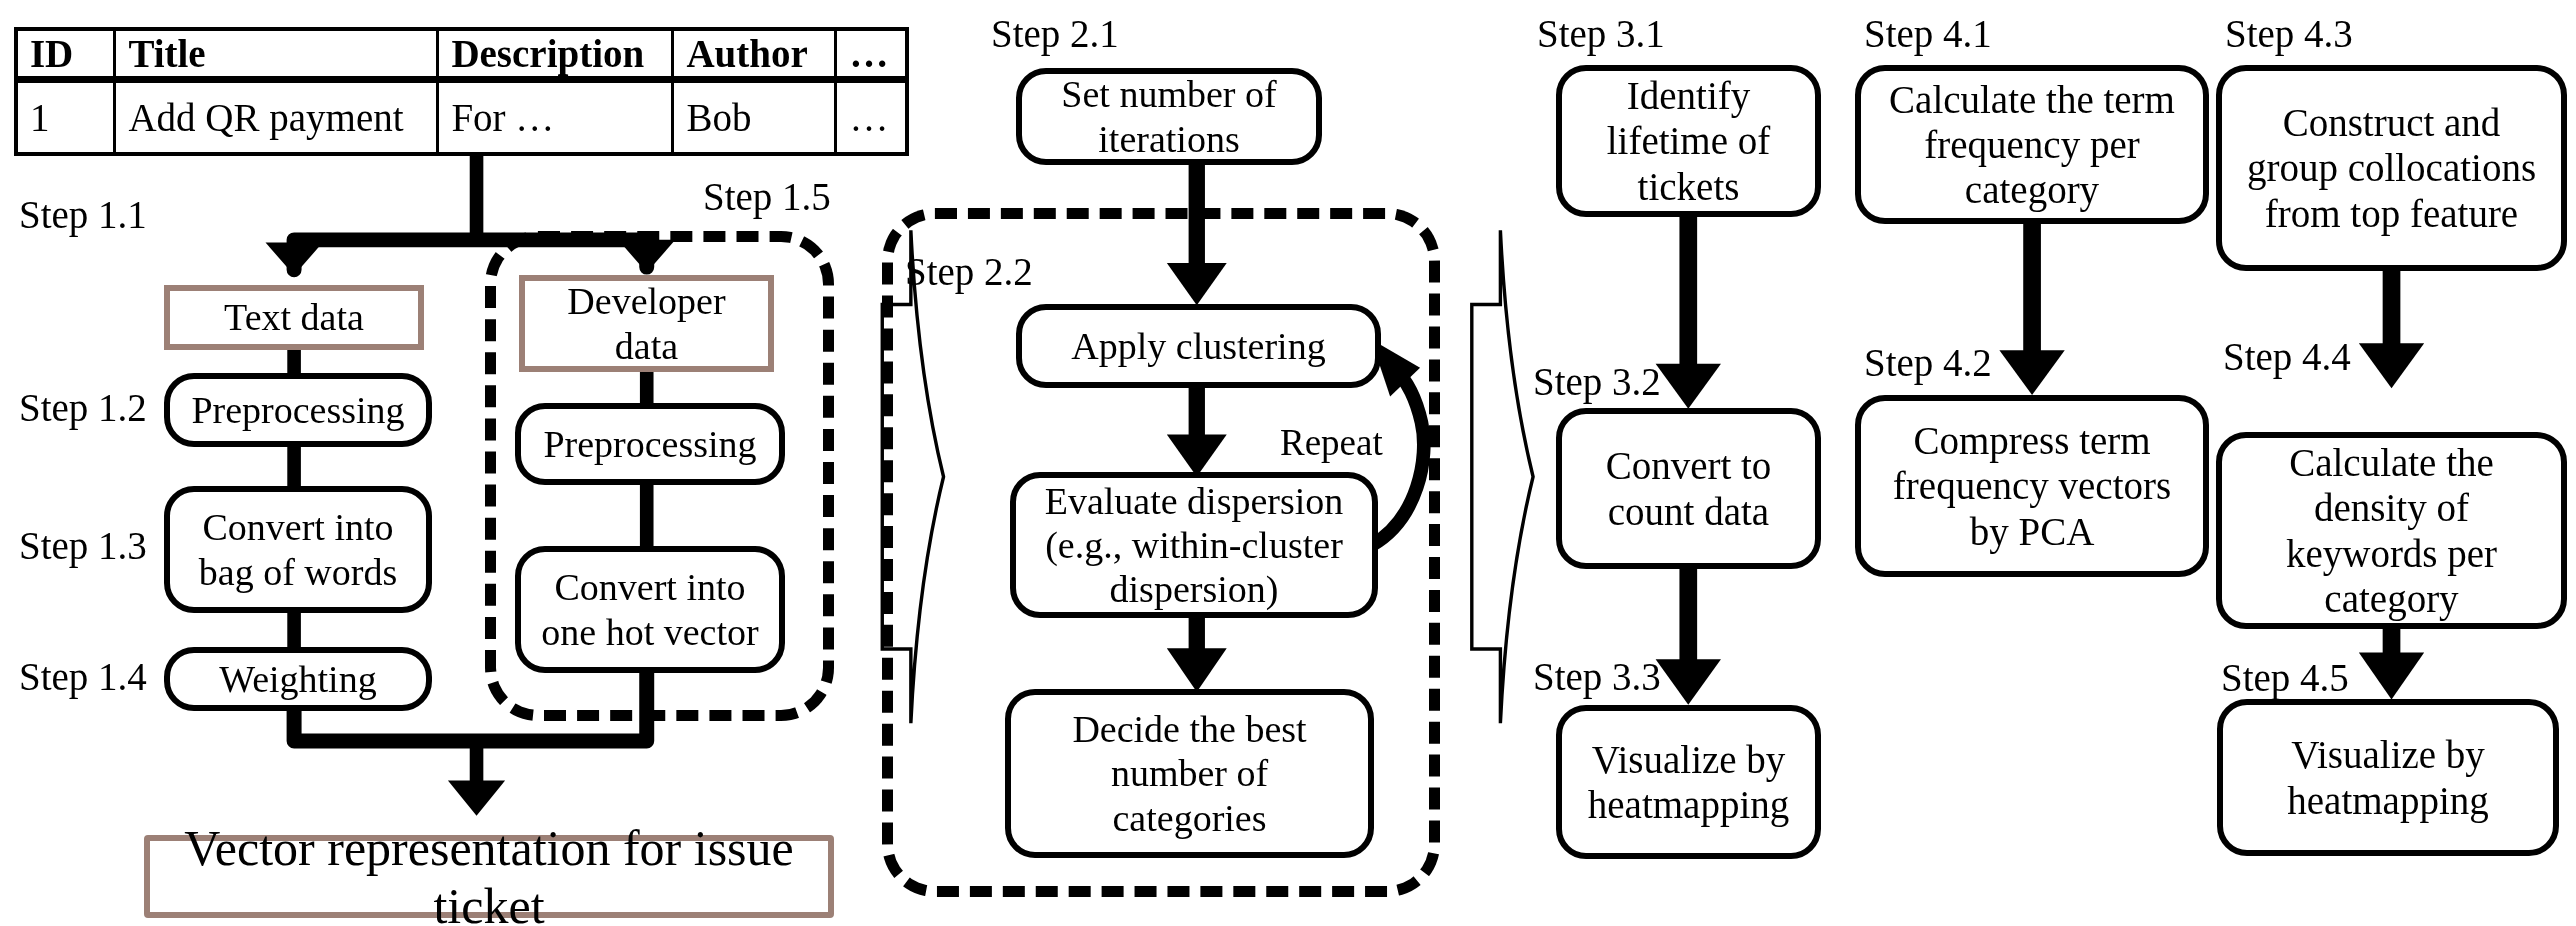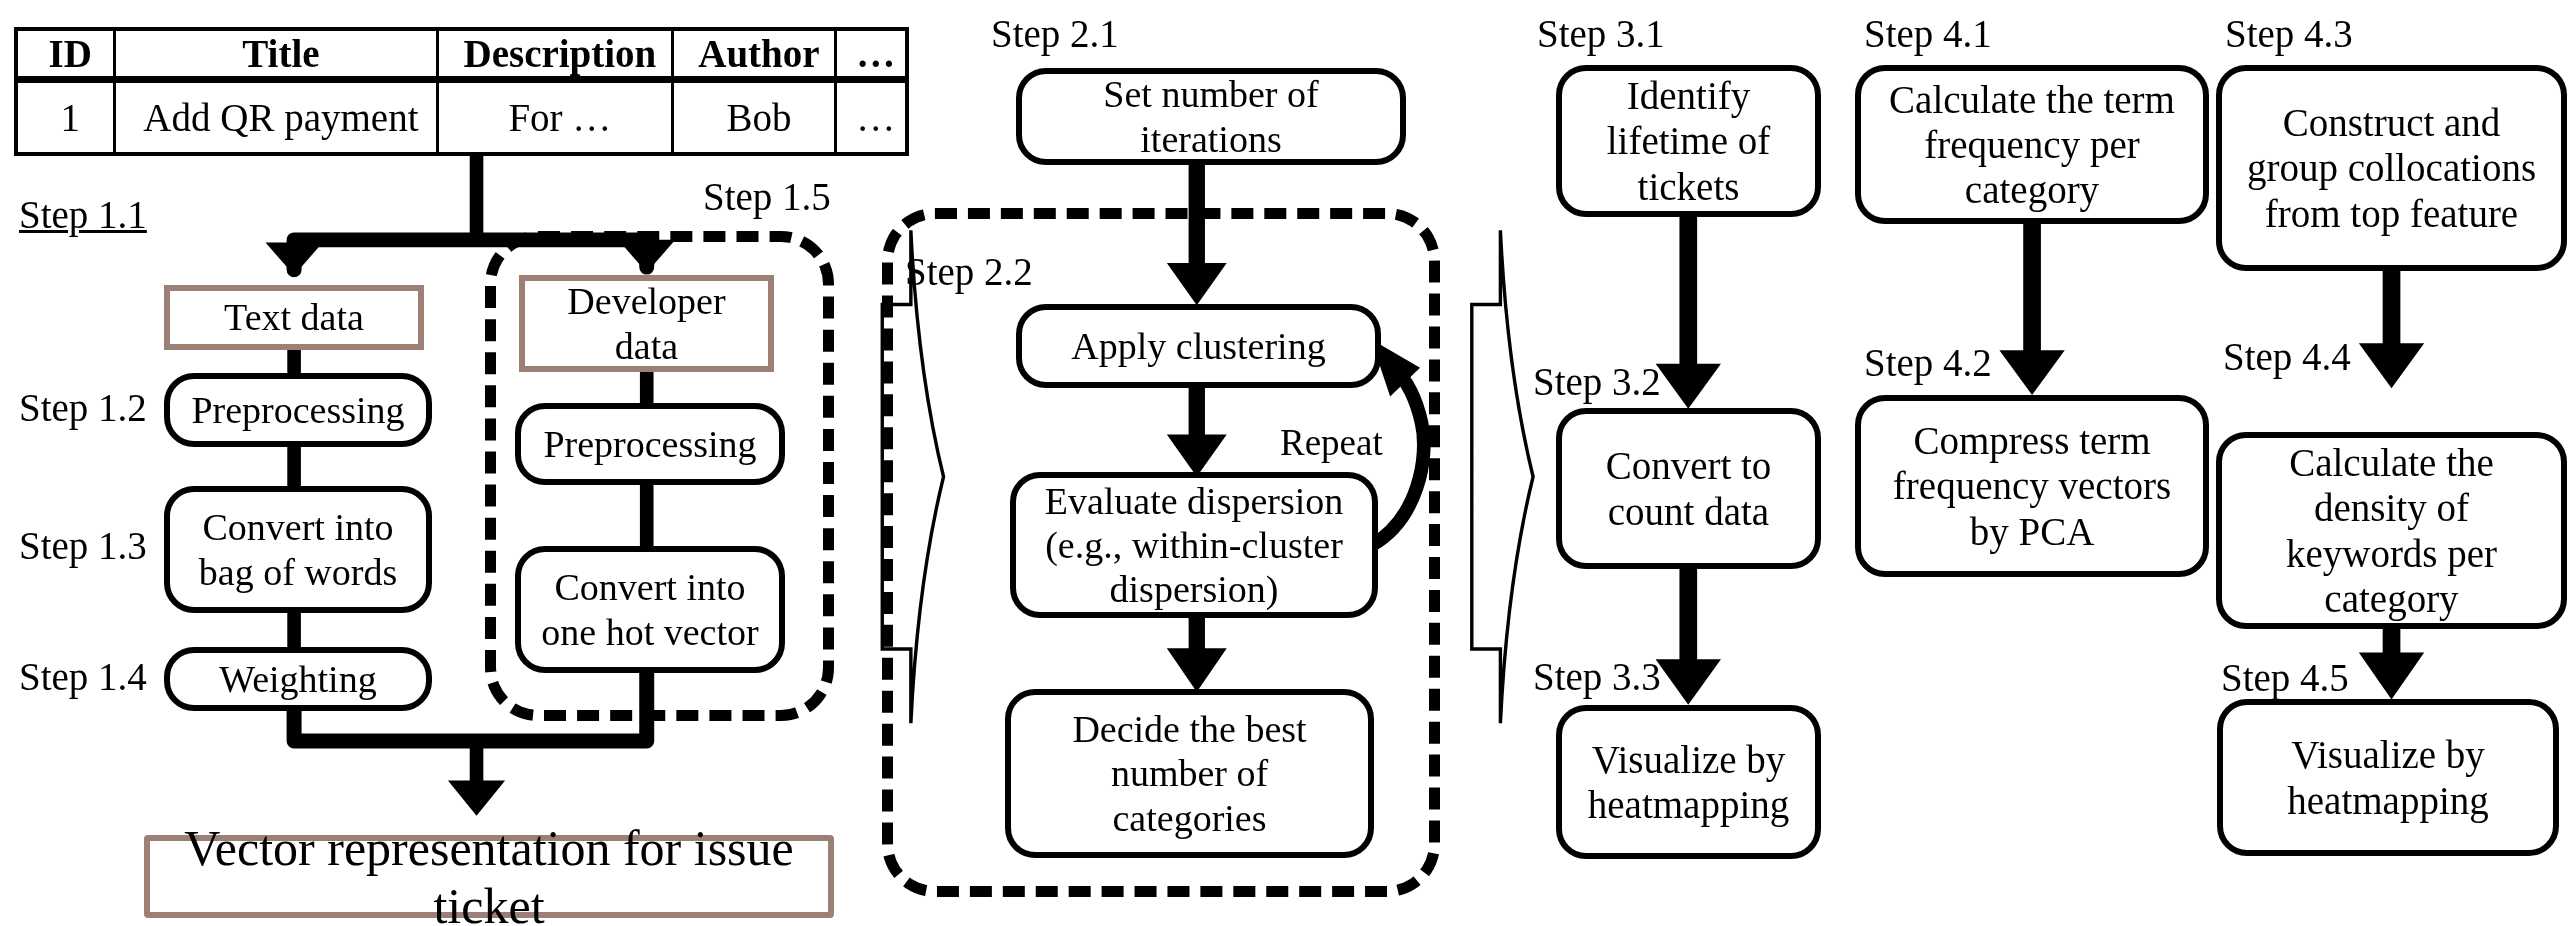--- a/index.html
+++ b/index.html
@@ -23,21 +23,21 @@
     border:11px dashed #000;border-radius:53px;background:transparent;z-index:1;
   }
   
   .steplabel{font-size:39px;white-space:nowrap;z-index:4;}
   .annot{font-size:37px;white-space:nowrap;z-index:4;}
   
   table.issue{
     border-collapse:collapse;background:#fff;table-layout:fixed;z-index:3;position:absolute;
   }
   table.issue td,table.issue th{
-    border:3.4px solid #000;font-size:39px;text-align:center;padding:0 2.7px 0 12.3px;
+    border:3.4px solid #000;font-size:39px;text-align:left;padding:0 2.7px 0 12.3px;
     overflow:hidden;white-space:nowrap;
   }
   table.issue th{font-weight:bold;}
   table.issue{border:4.8px solid #000;}
   table.issue thead th{border-bottom:7.5px solid #000;}
 </style>
 </head>
 <body>
 
 <div id="canvas">
@@ -111,21 +111,21 @@
       <tr>
         <td>1</td>
         <td>Add QR payment</td>
         <td>For …</td>
         <td>Bob</td>
         <td>…</td>
       </tr>
     </tbody>
   </table>
 
-  <div class="abs steplabel" style="left:19px;top:192px;text-decoration:underline;">Step 1.1</div>
+  <div class="abs steplabel" style="left:19px;top:192px;">Step 1.1</div>
   <div class="abs steplabel" style="left:19px;top:385px;">Step 1.2</div>
   <div class="abs steplabel" style="left:19px;top:523px;text-align:right;">Step 1.3</div>
   <div class="abs steplabel" style="left:19px;top:654px;">Step 1.4</div>
   <div class="abs steplabel" style="left:703px;top:174px;">Step 1.5</div>
   <div class="abs steplabel" style="left:991px;top:11px;">Step 2.1</div>
   <div class="abs steplabel" style="left:905px;top:249px;">Step 2.2</div>
   <div class="abs steplabel" style="left:1537px;top:11px;">Step 3.1</div>
   <div class="abs steplabel" style="left:1533px;top:359px;">Step 3.2</div>
   <div class="abs steplabel" style="left:1533px;top:654px;">Step 3.3</div>
   <div class="abs steplabel" style="left:1864px;top:11px;">Step 4.1</div>
@@ -156,21 +156,21 @@
     <div>Preprocessing</div>
   </div>
   <div class="abs box" style="left:515px;top:546px;width:270px;height:127px;">
     <div>Convert into</div>
     <div>one hot vector</div>
   </div>
   <div class="abs box data vec" style="left:144px;top:815px;width:690px;height:83px;">
     <div>Vector representation for issue ticket</div>
   </div>
 
-  <div class="abs box" style="left:1016px;top:68px;width:390px;height:97px;">
+  <div class="abs box" style="left:1016px;top:68px;width:306px;height:97px;">
     <div>Set number of</div>
     <div>iterations</div>
   </div>
   <div class="abs box" style="left:1016px;top:304px;width:365px;height:84px;">
     <div>Apply clustering</div>
   </div>
   <div class="abs box" style="left:1010px;top:472px;width:368px;height:146px;">
     <div>Evaluate dispersion</div>
     <div>(e.g., within-cluster</div>
     <div>dispersion)</div>

